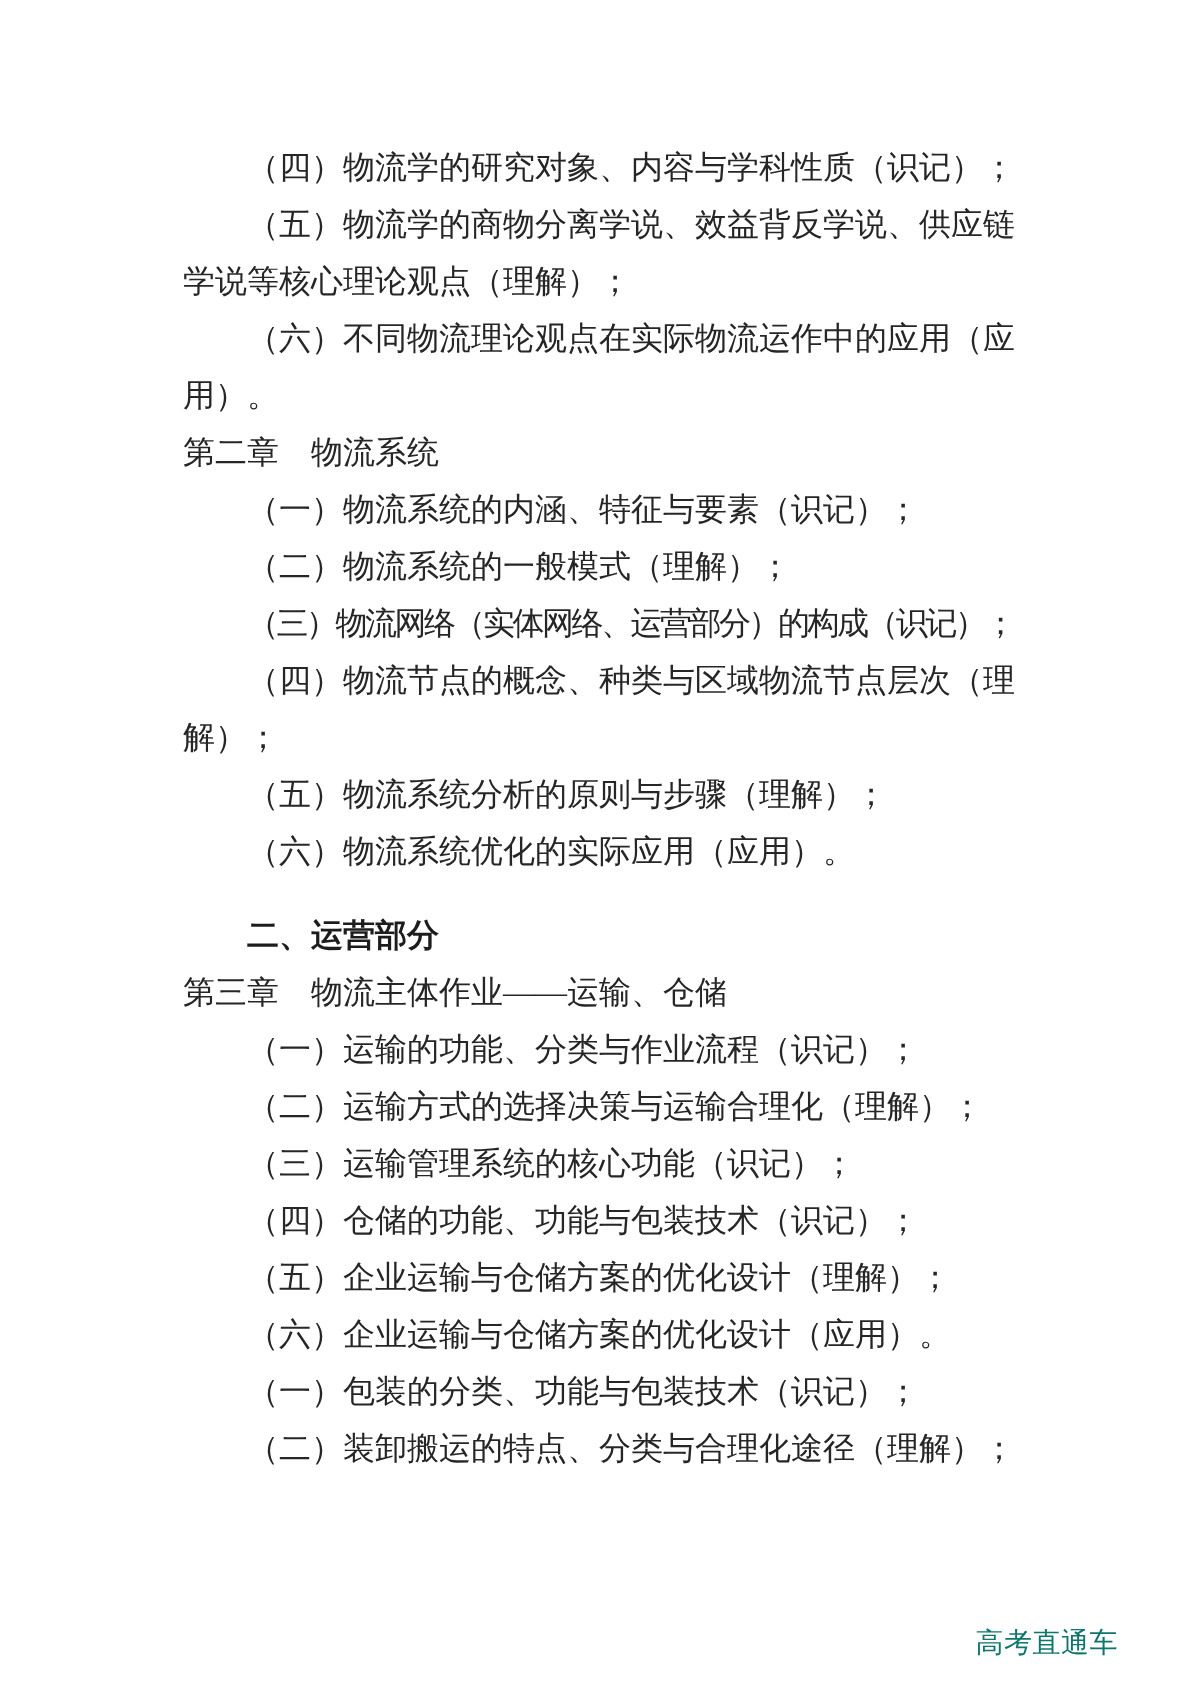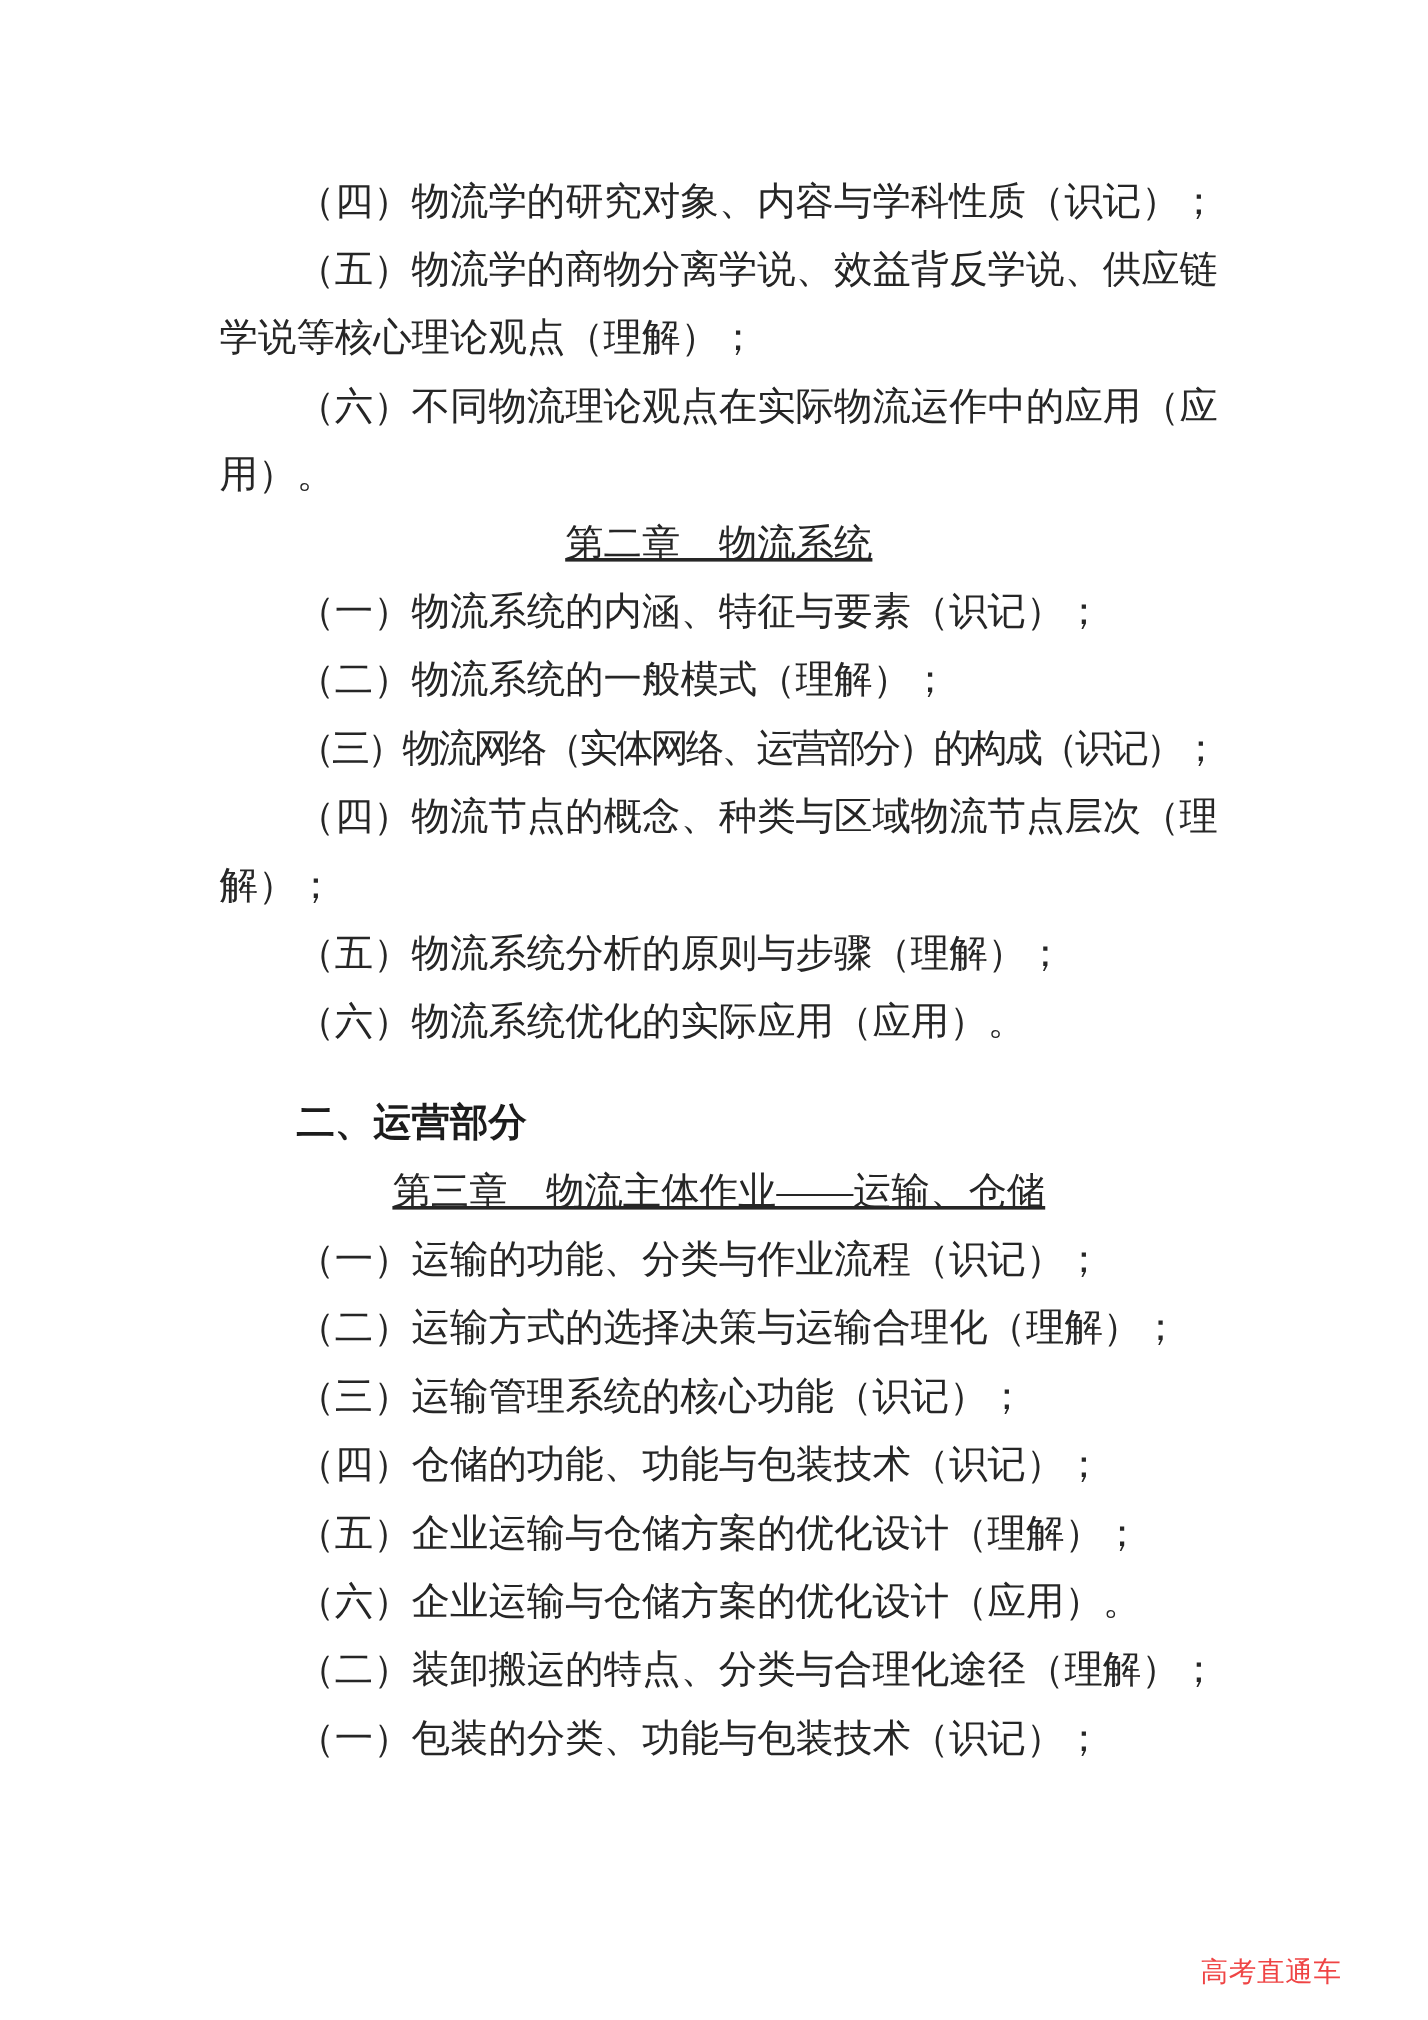--- a/index.html
+++ b/index.html
@@ -29,36 +29,36 @@
     font-size: 32px;
     color: #262626;
     font-family: "Liberation Serif", "DejaVu Serif", serif;
   }
   .line {
     height: 57px;
     line-height: 57px;
     white-space: pre;
   }
   .indent { text-indent: 2em; }
-  .center { text-align: center; text-indent: 0; text-decoration: underline; }
+  .center { text-align: left; text-indent: 0; }
   .tight  { letter-spacing: -2.5px; }
   .section {
     font-family: "Liberation Sans", "DejaVu Sans", sans-serif;
     font-weight: bold;
     color: #1c1c1c;
     margin-top: 27px;
   }
   .watermark {
     position: absolute;
     right: 28px;
     top: 1630px;
     height: 26px;
     line-height: 26px;
-    font-size: 23px;
-    color: #ef4444;
+    font-size: 28px;
+    color: #0f766e;
     font-family: "Liberation Sans", "DejaVu Sans", sans-serif;
     letter-spacing: 0.5px;
   }
 </style>
 </head>
 <body>
 
 <div class="page">
   <div class="content">
     <div class="line indent">（四）物流学的研究对象、内容与学科性质（识记）；</div>
@@ -75,18 +75,18 @@
     <div class="line indent">（五）物流系统分析的原则与步骤（理解）；</div>
     <div class="line indent">（六）物流系统优化的实际应用（应用）。</div>
     <div class="line indent section">二、运营部分</div>
     <div class="line center">第三章　物流主体作业——运输、仓储</div>
     <div class="line indent">（一）运输的功能、分类与作业流程（识记）；</div>
     <div class="line indent">（二）运输方式的选择决策与运输合理化（理解）；</div>
     <div class="line indent">（三）运输管理系统的核心功能（识记）；</div>
     <div class="line indent">（四）仓储的功能、功能与包装技术（识记）；</div>
     <div class="line indent">（五）企业运输与仓储方案的优化设计（理解）；</div>
     <div class="line indent">（六）企业运输与仓储方案的优化设计（应用）。</div>
+    <div class="line indent">（一）包装的分类、功能与包装技术（识记）；</div>
     <div class="line indent">（二）装卸搬运的特点、分类与合理化途径（理解）；</div>
-    <div class="line indent">（一）包装的分类、功能与包装技术（识记）；</div>
   </div>
 
   <div class="watermark">高考直通车</div>
 </div>
 
 </body></html>

